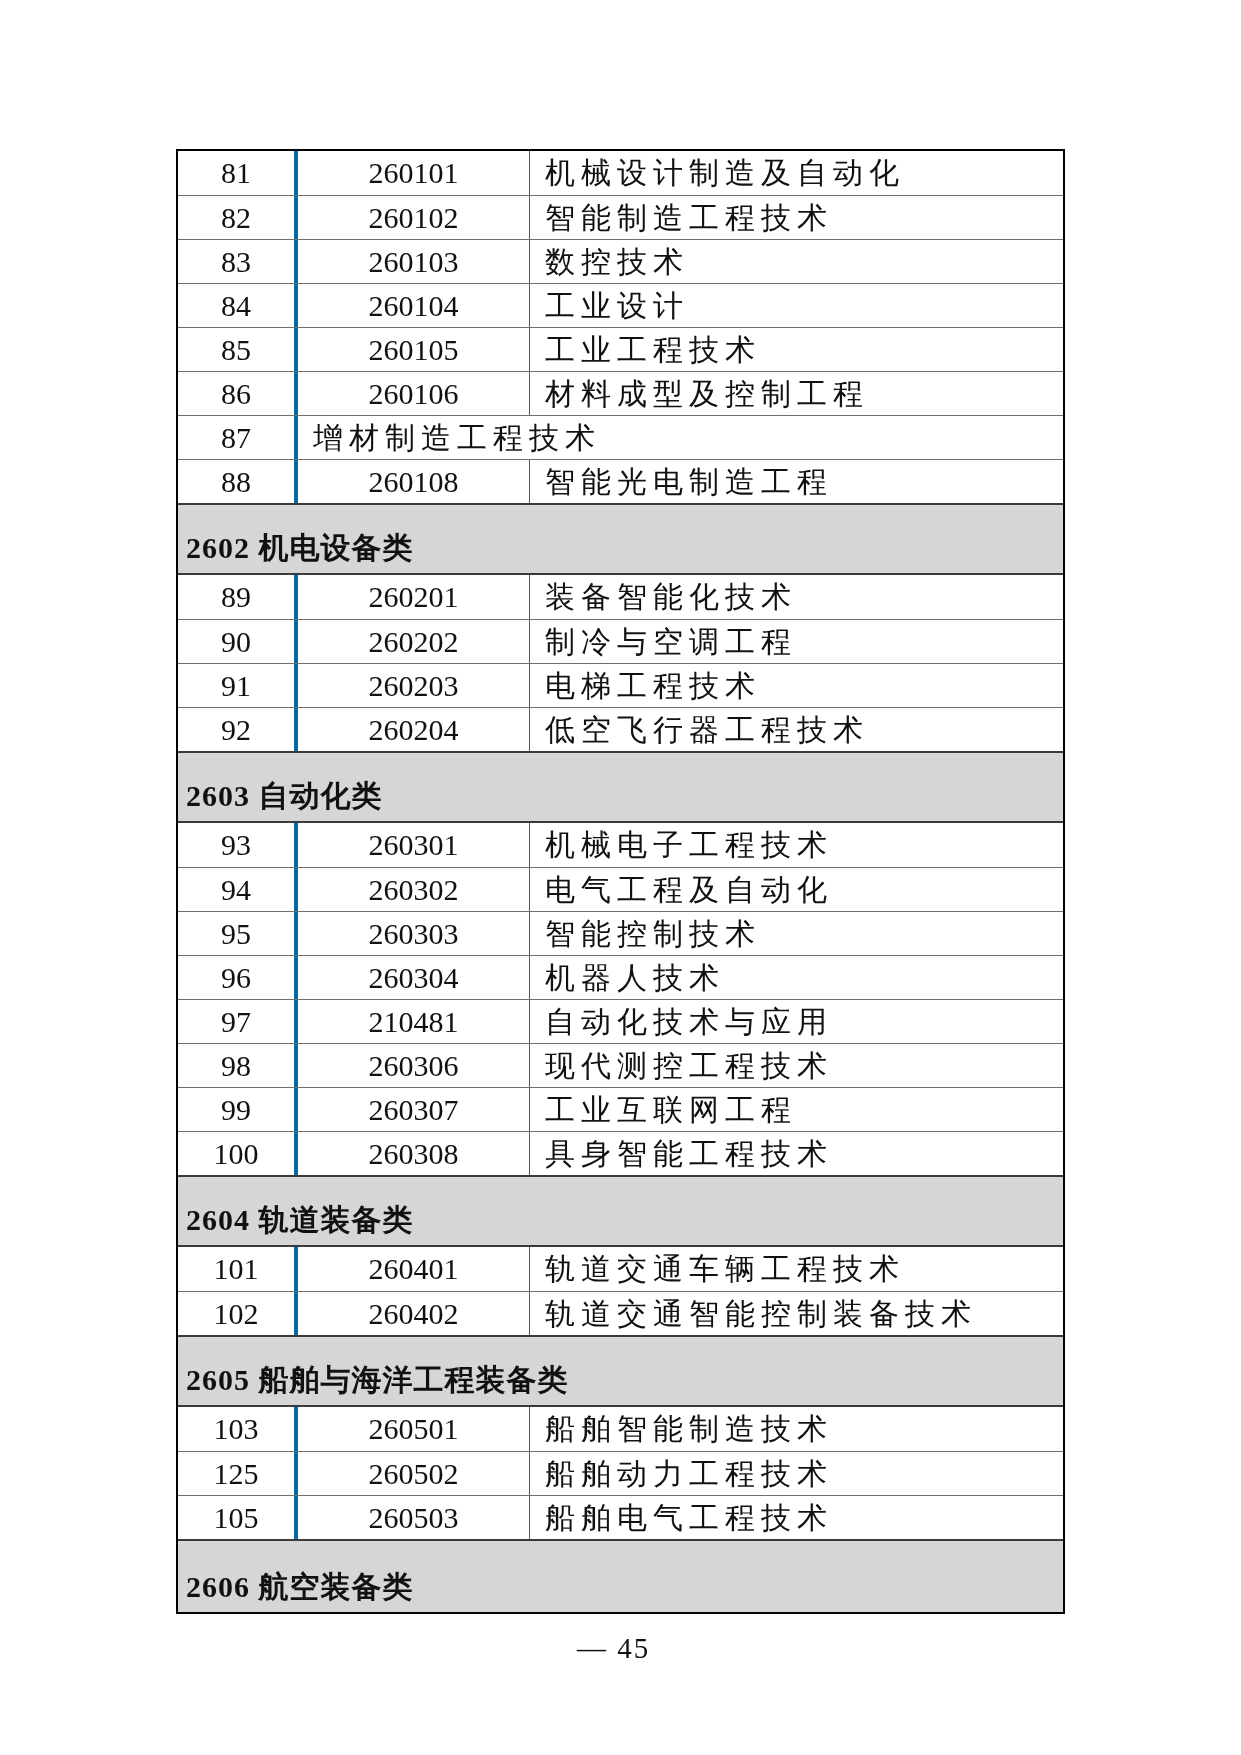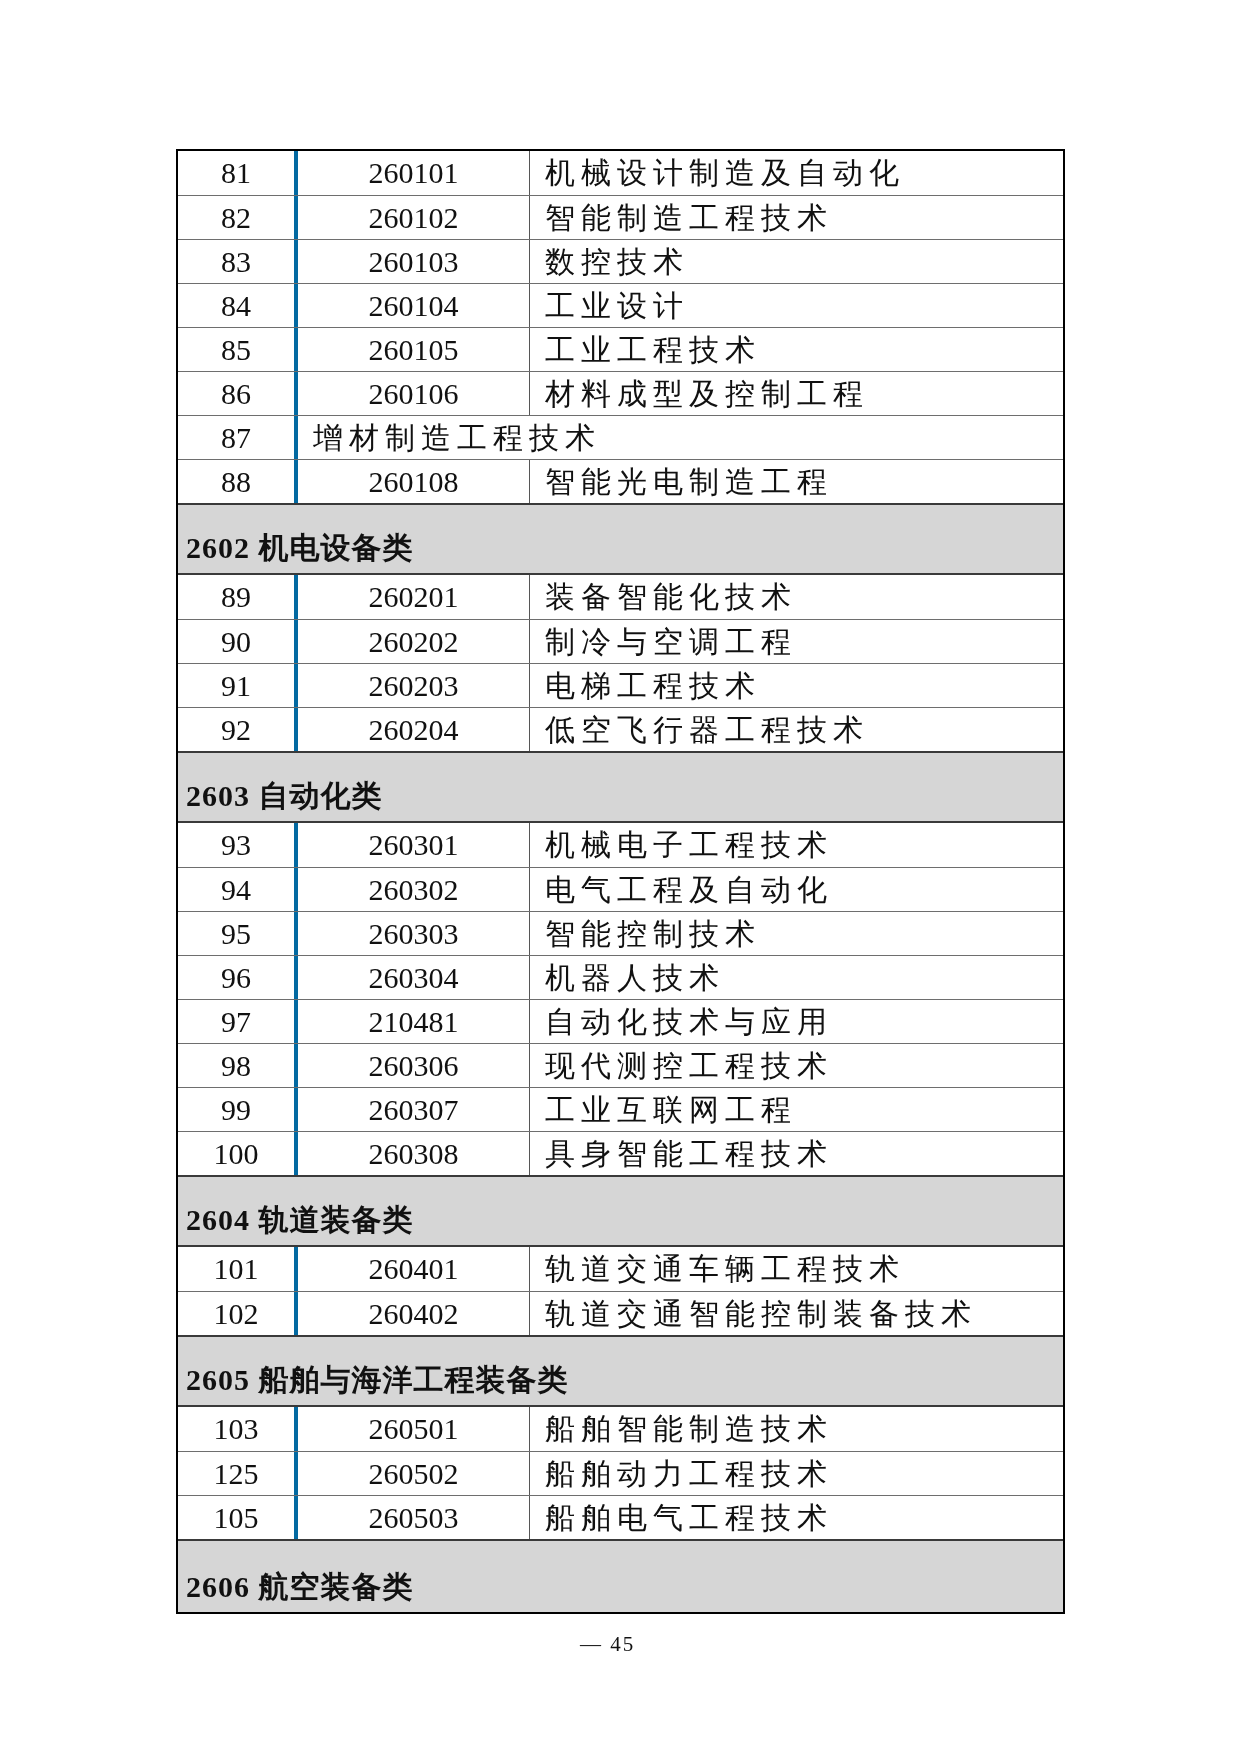--- a/index.html
+++ b/index.html
@@ -21,22 +21,22 @@
   .band{
     display:flex;align-items:flex-end;height:72px;background:#d6d6d6;
     border-top:2px solid #3a3a3a;border-bottom:2px solid #3a3a3a;box-sizing:border-box;
   }
   .band.last{height:73px;border-bottom:none;}
   .band-label{
     font-weight:bold;font-size:30px;line-height:1;padding:0 0 10px 8px;
     letter-spacing:1px;white-space:nowrap;
   }
   .footer{
-    position:absolute;left:2px;top:1632px;width:1211px;text-align:center;
-    font-size:21px;letter-spacing:2px;
+    position:absolute;left:8px;top:1632px;width:1211px;text-align:center;
+    font-size:29px;letter-spacing:2px;
   }
 </style>
 </head>
 <body>
 
 <div class="doc-table">
 
   <div class="tr first">
     <div class="td c1">81</div>
     <div class="td c2">260101</div>

